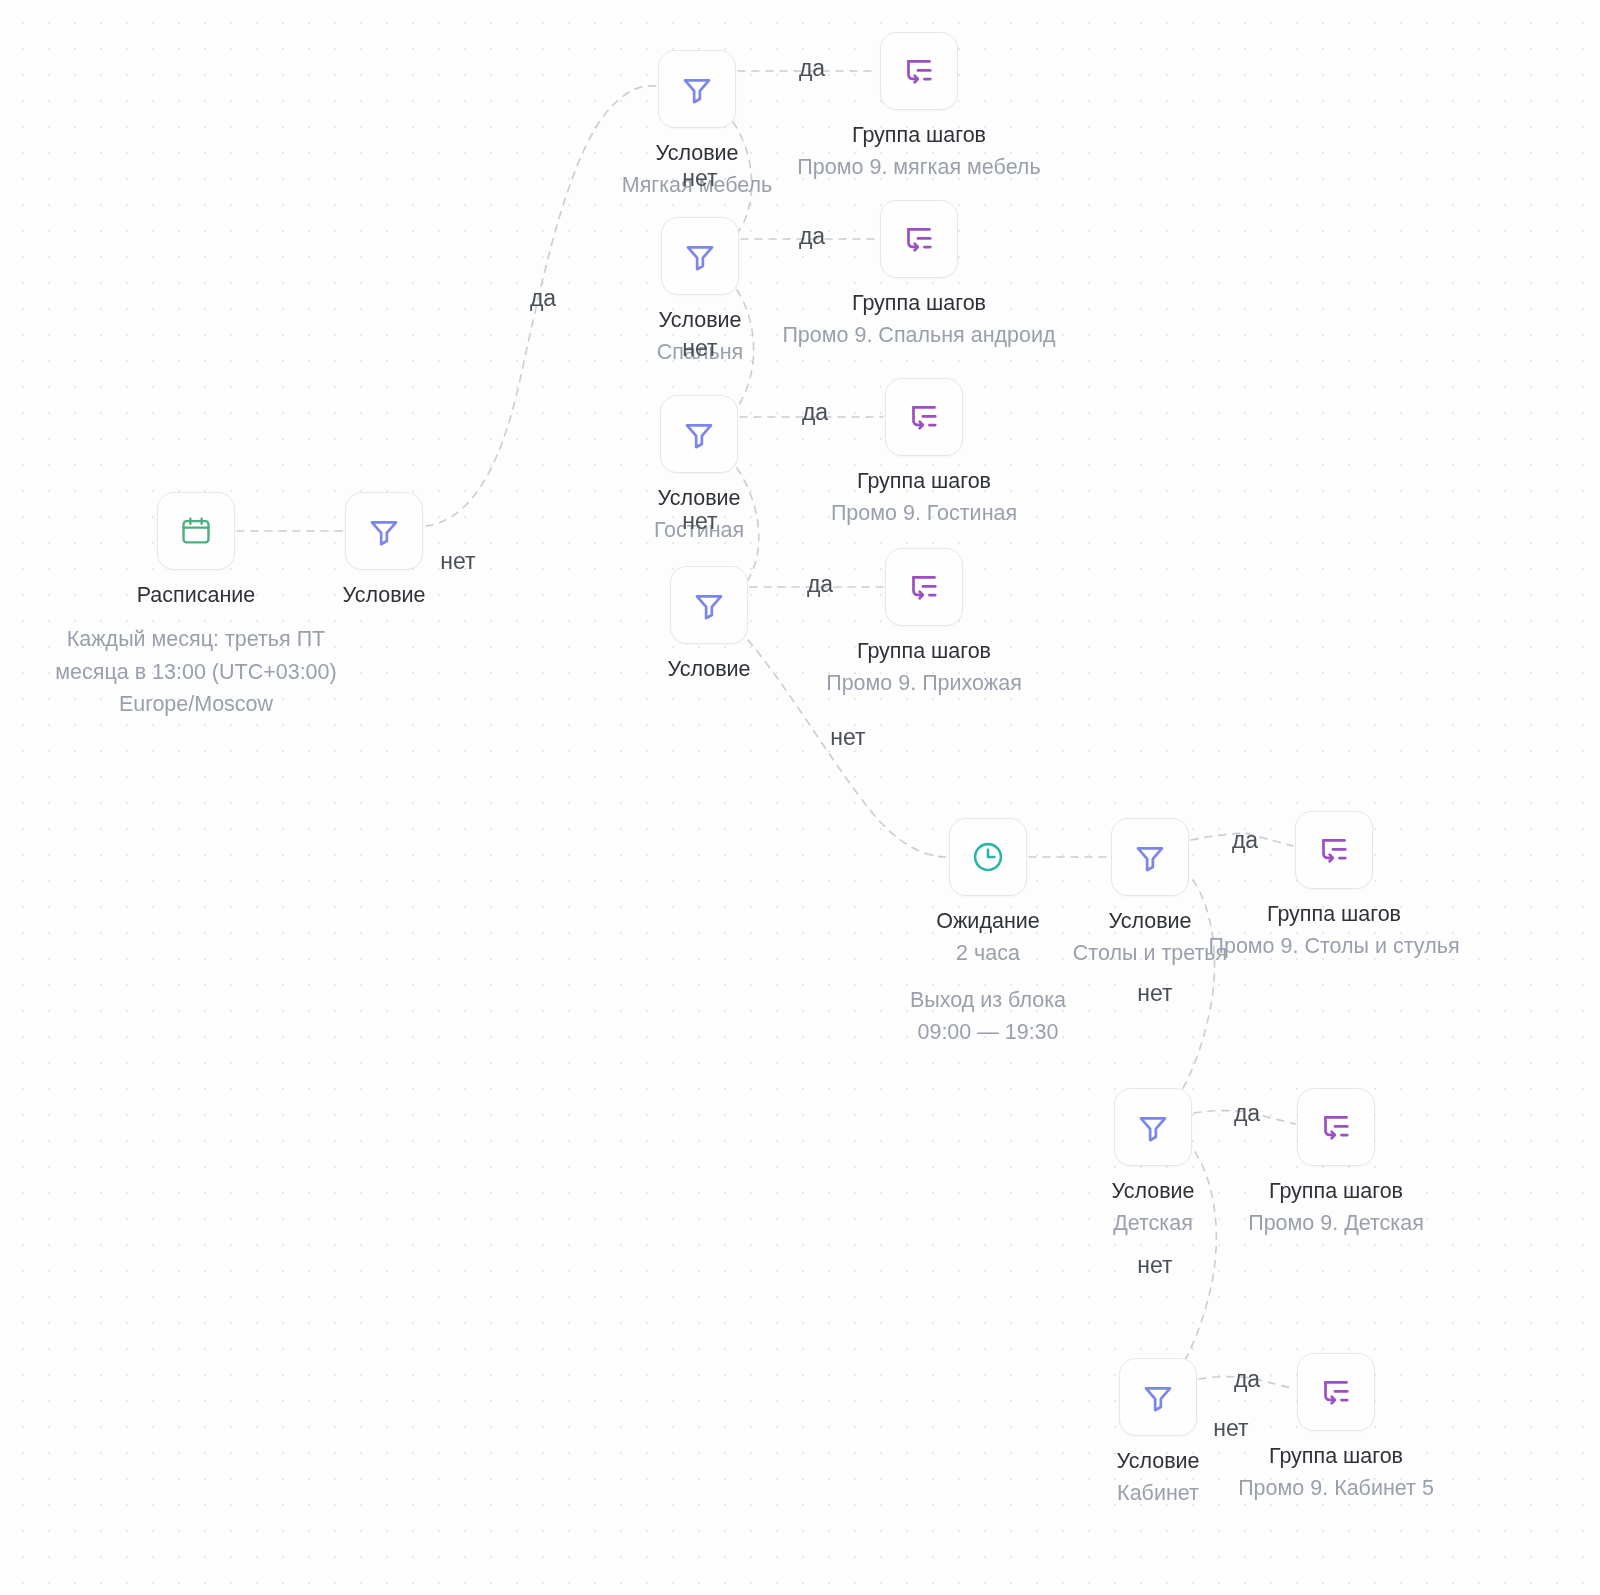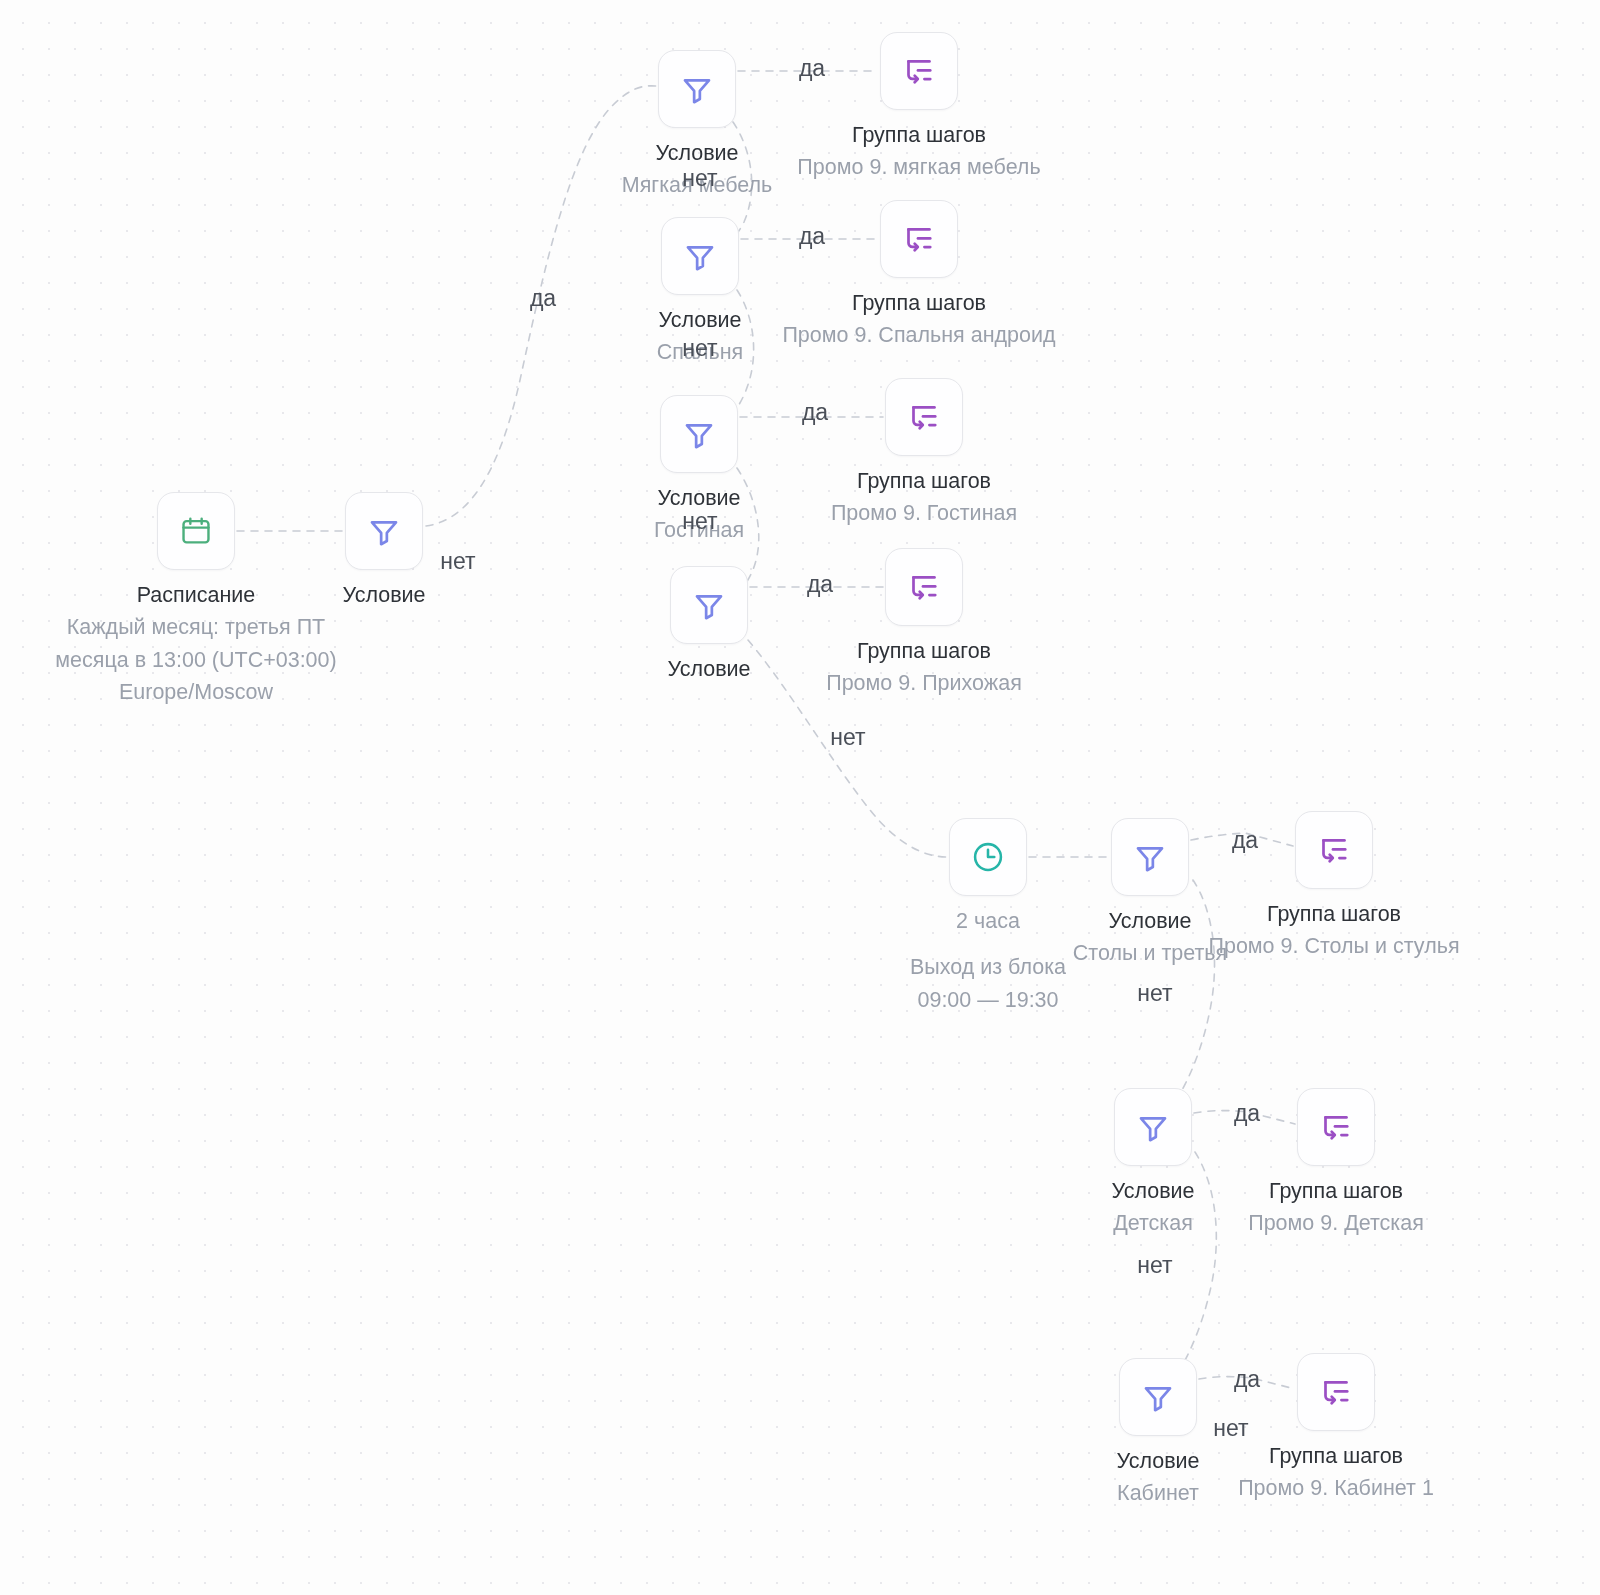--- a/index.html
+++ b/index.html
@@ -123,21 +123,21 @@
             <svg width="34" height="34" viewBox="0 0 24 24" fill="none" stroke="#4caf7d" stroke-width="1.7" stroke-linecap="round" stroke-linejoin="round">
               <rect x="3.2" y="5" width="17.6" height="15" rx="2.2"></rect>
               <path d="M3.2 9.6h17.6"></path>
               <path d="M8 3.3v3.6"></path>
               <path d="M16 3.3v3.6"></path>
             </svg>
           </span>
         </div>
         <div class="node-labels">
           <div class="node-title">Расписание</div>
-          <div class="node-sub wrap" style="width: 300px; margin: 0px auto;">Каждый месяц: третья ПТ месяца в 13:00 (UTC+03:00) Europe/Moscow</div>
+          <div class="node-sub wrap" style="width: 300px; margin: 12px auto;">Каждый месяц: третья ПТ месяца в 13:00 (UTC+03:00) Europe/Moscow</div>
         </div>
       </div>
       <div class="node" style="left: 384px; top: 531px;">
         <div class="node-card">
           <span>
             <svg width="36" height="36" viewBox="0 0 24 24" fill="none" stroke="#7b86e8" stroke-width="1.8" stroke-linecap="round" stroke-linejoin="round">
               <path d="M4 6.2h16l-6.1 7.1v5.4l-3.8 2.1v-7.5z"></path>
             </svg>
           </span>
         </div>
@@ -267,20 +267,21 @@
       <div class="node" style="left: 988px; top: 857px;">
         <div class="node-card">
           <span>
             <svg width="36" height="36" viewBox="0 0 24 24" fill="none" stroke="#26b5a8" stroke-width="1.7" stroke-linecap="round" stroke-linejoin="round">
               <circle cx="12" cy="12" r="8.6"></circle>
               <path d="M12 7.1V12h4.2"></path>
             </svg>
           </span>
         </div>
         <div class="node-labels">
+          <div class="node-title">Ожидание</div>
           <div class="node-sub">2 часа</div>
           <div class="node-sub wrap" style="width: 200px; margin: 14px auto 15px;">Выход из блока 09:00 — 19:30</div>
         </div>
       </div>
       <div class="node" style="left: 1150px; top: 857px;">
         <div class="node-card">
           <span>
             <svg width="36" height="36" viewBox="0 0 24 24" fill="none" stroke="#7b86e8" stroke-width="1.8" stroke-linecap="round" stroke-linejoin="round">
               <path d="M4 6.2h16l-6.1 7.1v5.4l-3.8 2.1v-7.5z"></path>
             </svg>
@@ -358,21 +359,21 @@
               <path d="M5 5.6h14"></path>
               <path d="M11.3 11.6h8.2"></path>
               <path d="M15.6 17.4h3.9"></path>
               <path d="M5 5.6v9.1a2.6 2.6 0 0 0 2.6 2.6h3.2"></path>
               <path d="M9.1 15.1l2.1 2.2-2.1 2.2"></path>
             </svg>
           </span>
         </div>
         <div class="node-labels">
           <div class="node-title">Группа шагов</div>
-          <div class="node-sub">Промо 9. Кабинет 1</div>
+          <div class="node-sub">Промо 9. Кабинет 5</div>
         </div>
       </div>
     </div>
   <div id="branch-layer">
       <div class="branch-label" style="left: 812px; top: 68px;">да</div>
       <div class="branch-label" style="left: 700px; top: 178px;">нет</div>
       <div class="branch-label" style="left: 812px; top: 236px;">да</div>
       <div class="branch-label" style="left: 700px; top: 348px;">нет</div>
       <div class="branch-label" style="left: 815px; top: 412px;">да</div>
       <div class="branch-label" style="left: 700px; top: 521px;">нет</div>

